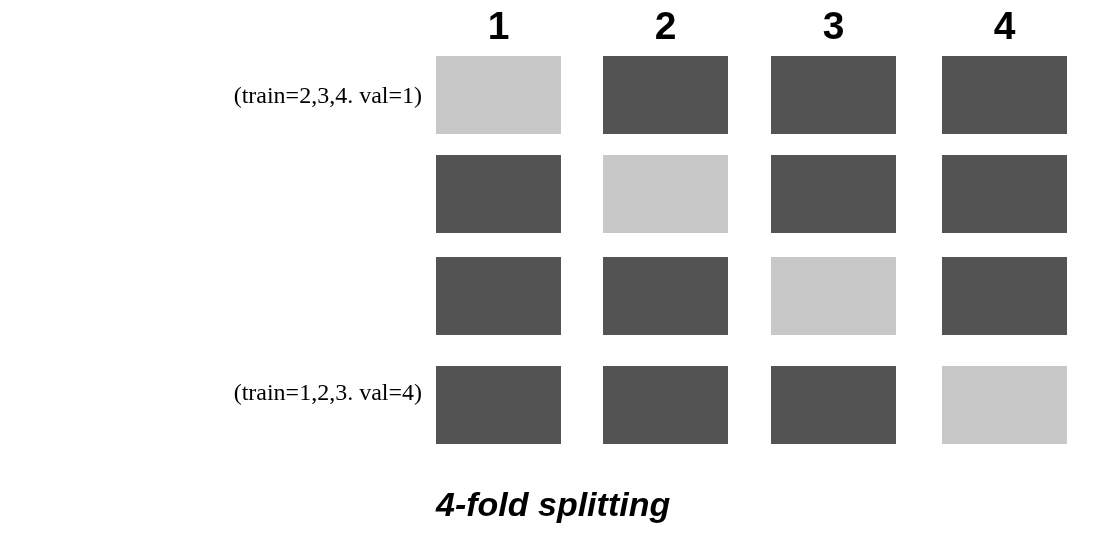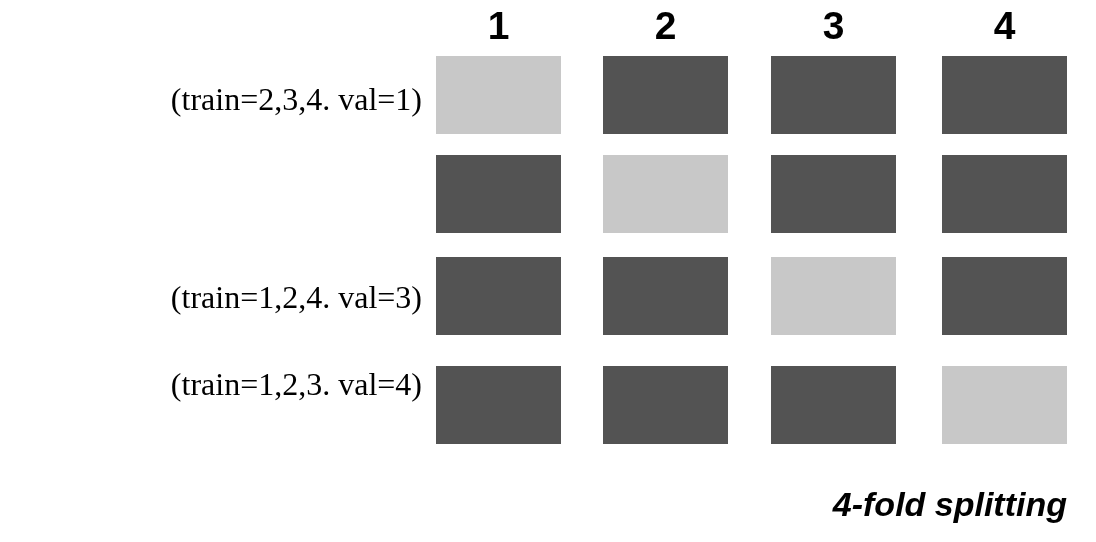--- a/index.html
+++ b/index.html
@@ -34,42 +34,42 @@
     top: 6px;
   }
 
   
   .row-label {
     position: absolute;
     left: 0px;
     width: 422px;
     text-align: right;
     font-family: "Liberation Serif", serif;
-    font-size: 32px;
+    font-size: 24px;
     font-weight: 400;
     line-height: 1;
     color: #000000;
     white-space: nowrap;
   }
 
   
   .cell {
     position: absolute;
     width: 125px;
     height: 78px;
   }
   .cell.train { background: #535353; }
   .cell.val   { background: #c8c8c8; }
 
   
   .caption {
     position: absolute;
     left: 436px;
     width: 631px;
-    text-align: right;
+    text-align: left;
     top: 487px;
     font-family: "Liberation Sans", sans-serif;
     font-size: 34px;
     font-weight: 700;
     font-style: italic;
     line-height: 1;
     color: #000000;
     white-space: nowrap;
   }
 </style>
@@ -77,22 +77,21 @@
 <body>
 
 <div id="canvas" style="background: rgb(255, 255, 255);">
 
   <div class="col-header" style="left:436px;">1</div>
   <div class="col-header" style="left:603px;">2</div>
   <div class="col-header" style="left:771px;">3</div>
   <div class="col-header" style="left:942px;">4</div>
 
   <div class="row-label" style="top:83px;">(train=2,3,4. val=1)</div>
-  <div class="row-label" style="top:281px;">(train=1,2,4. val=3)</div>
-  <div class="row-label" style="top:368px;">(train=1,2,3. val=4)</div>
+  <div class="row-label" style="top:380px;">(train=1,2,3. val=4)</div>
 
   <div class="cell val" style="left: 436px; top: 56px; background: rgb(200, 200, 200);"></div>
   <div class="cell train" style="left: 603px; top: 56px; background: rgb(83, 83, 83);"></div>
   <div class="cell train" style="left: 771px; top: 56px; background: rgb(83, 83, 83);"></div>
   <div class="cell train" style="left: 942px; top: 56px; background: rgb(83, 83, 83);"></div>
 
   <div class="cell train" style="left: 436px; top: 155px; background: rgb(83, 83, 83);"></div>
   <div class="cell val" style="left: 603px; top: 155px; background: rgb(200, 200, 200);"></div>
   <div class="cell train" style="left: 771px; top: 155px; background: rgb(83, 83, 83);"></div>
   <div class="cell train" style="left: 942px; top: 155px; background: rgb(83, 83, 83);"></div>

